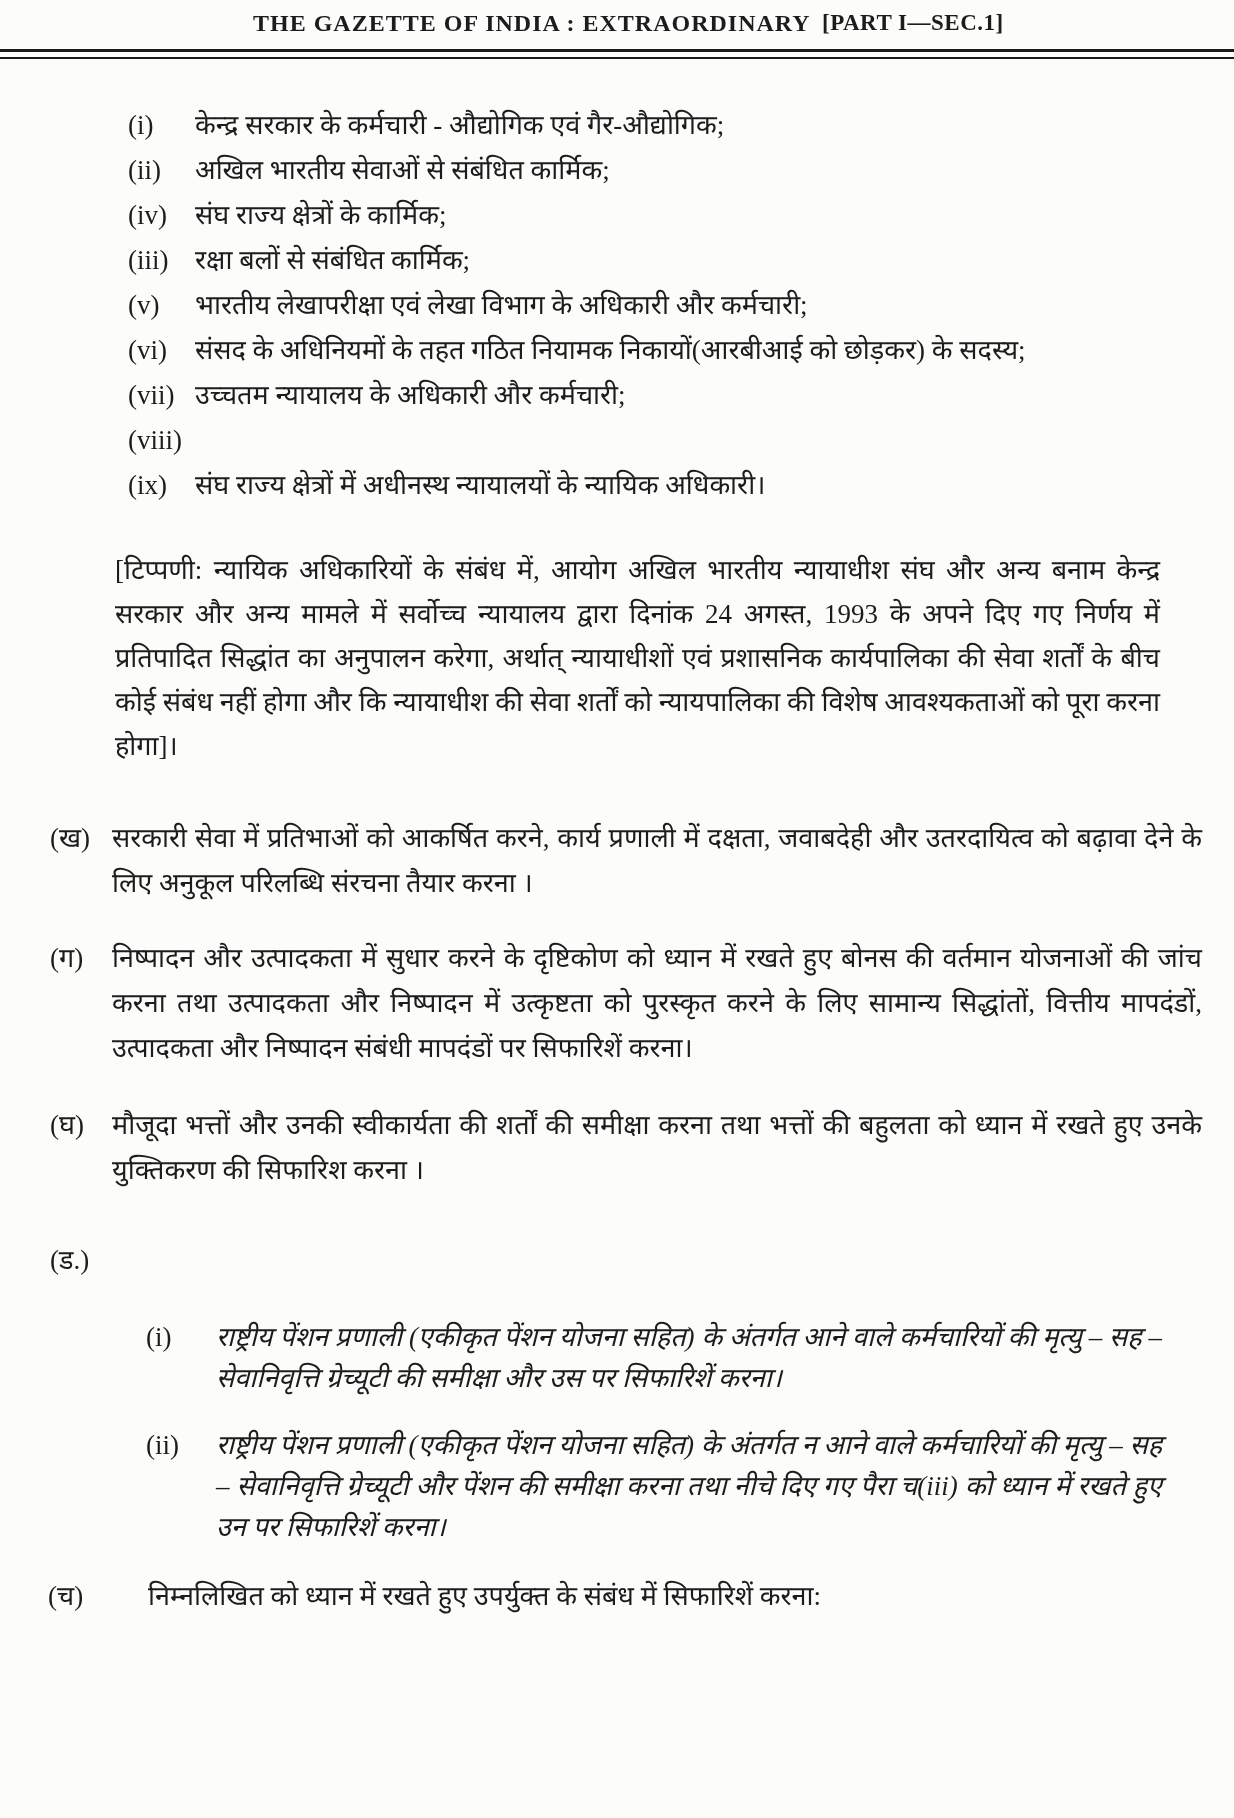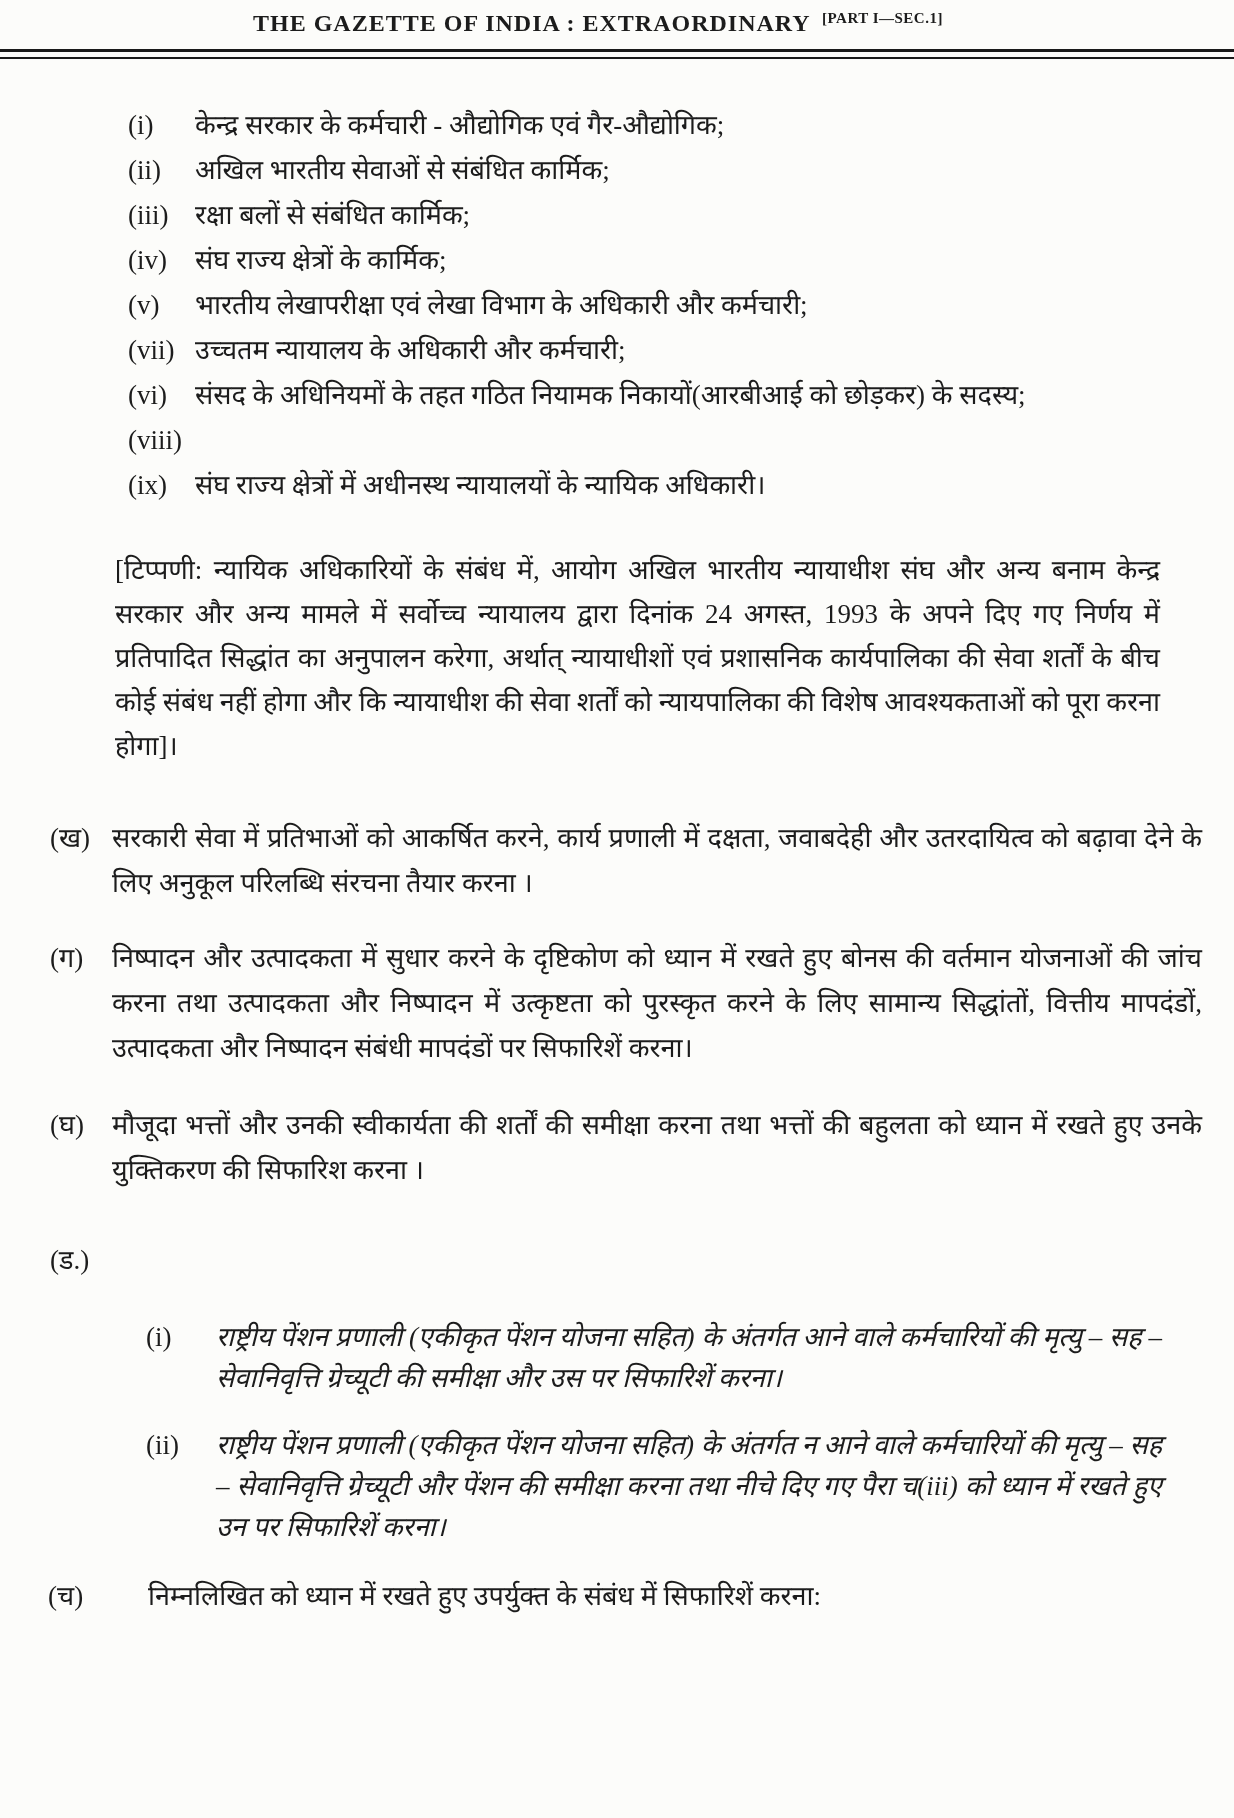--- a/index.html
+++ b/index.html
@@ -14,21 +14,21 @@
 
   
   .header-row { position:relative; height:38px; padding-top:8px; }
   .gz-title {
     position:absolute; left:253px; top:10px;
     font-size:24px; font-weight:600; letter-spacing:1px;
     white-space:nowrap;
   }
   .part-label {
     position:absolute; left:822px; top:10px;
-    font-size:15px; font-weight:600; letter-spacing:0.5px;
+    font-size:23px; font-weight:600; letter-spacing:0.5px;
     white-space:nowrap;
   }
   .rule {
     margin-top:3px; height:5px;
     border-top:3px solid #1a1a1a;
     border-bottom:2px solid #1a1a1a;
   }
 
   
   .devanagari { font-size:27px; }
@@ -81,38 +81,38 @@
   <div class="scope-list devanagari">
     <div class="scope-item">
       <span class="num">(i)</span>
       <span class="txt">केन्द्र सरकार के कर्मचारी - औद्योगिक एवं गैर-औद्योगिक;</span>
     </div>
     <div class="scope-item">
       <span class="num">(ii)</span>
       <span class="txt">अखिल भारतीय सेवाओं से संबंधित कार्मिक;</span>
     </div>
     <div class="scope-item">
+      <span class="num">(iv)</span>
+      <span class="txt">संघ राज्य क्षेत्रों के कार्मिक;</span>
+    </div>
+    <div class="scope-item">
       <span class="num">(iii)</span>
       <span class="txt">रक्षा बलों से संबंधित कार्मिक;</span>
-    </div>
-    <div class="scope-item">
-      <span class="num">(iv)</span>
-      <span class="txt">संघ राज्य क्षेत्रों के कार्मिक;</span>
     </div>
     <div class="scope-item">
       <span class="num">(v)</span>
       <span class="txt">भारतीय लेखापरीक्षा एवं लेखा विभाग के अधिकारी और कर्मचारी;</span>
     </div>
     <div class="scope-item">
+      <span class="num">(vi)</span>
+      <span class="txt">संसद के अधिनियमों के तहत गठित नियामक निकायों(आरबीआई को छोड़कर) के सदस्य;</span>
+    </div>
+    <div class="scope-item">
       <span class="num">(vii)</span>
       <span class="txt">उच्चतम न्यायालय के अधिकारी और कर्मचारी;</span>
-    </div>
-    <div class="scope-item">
-      <span class="num">(vi)</span>
-      <span class="txt">संसद के अधिनियमों के तहत गठित नियामक निकायों(आरबीआई को छोड़कर) के सदस्य;</span>
     </div>
     <div class="scope-item">
       <span class="num">(viii)</span>
     </div>
     <div class="scope-item">
       <span class="num">(ix)</span>
       <span class="txt">संघ राज्य क्षेत्रों में अधीनस्थ न्यायालयों के न्यायिक अधिकारी।</span>
     </div>
   </div>
 

